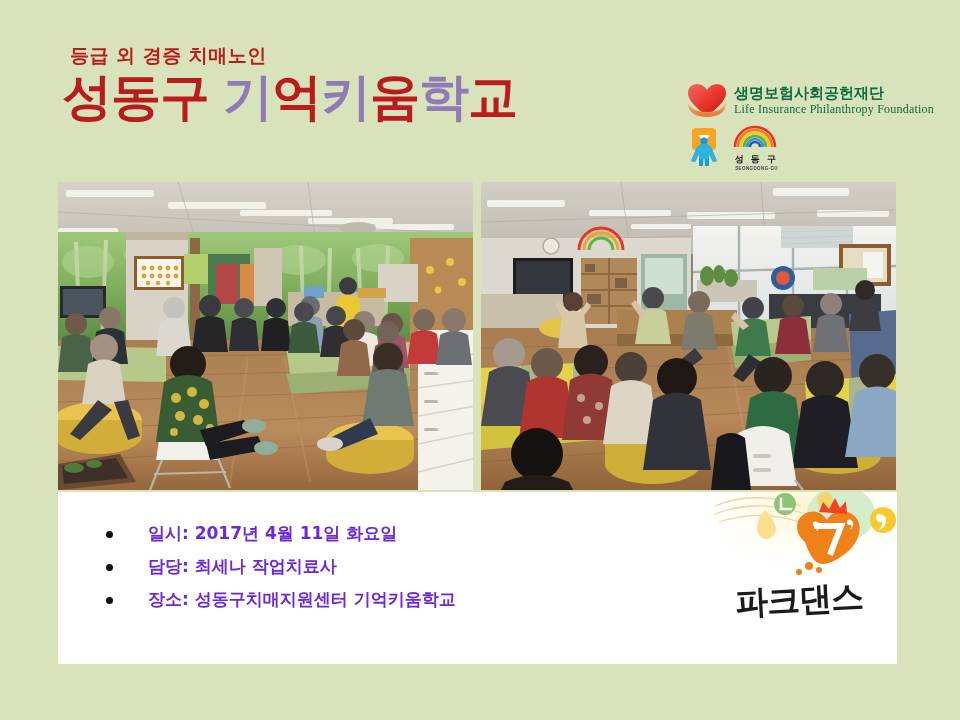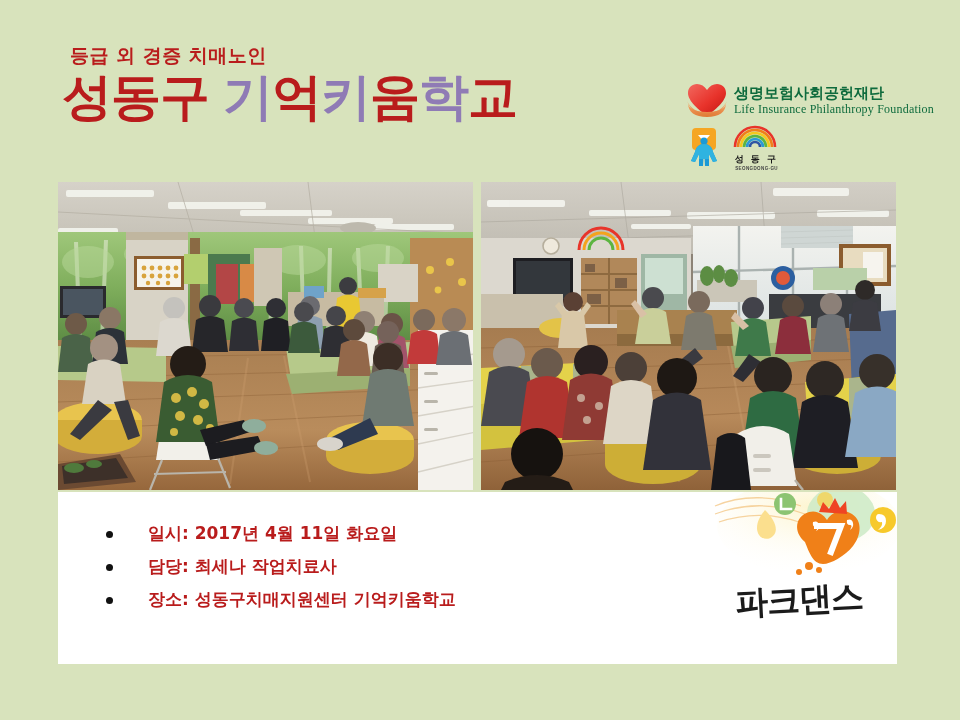--- a/index.html
+++ b/index.html
@@ -178,21 +178,21 @@
     padding: 0;
     list-style: none;
   }
   #bullets li {
     position: relative;
     padding-left: 50px;
     margin-bottom: 16px;
     font-family: "DejaVu Sans", sans-serif;
     font-size: 17px;
     font-weight: bold;
-    color: #b91c1c;
+    color: #6d28d9;
     line-height: 1;
     white-space: nowrap;
   }
   #bullets li:last-child { margin-bottom: 0; }
   #bullets li::before {
     content: "";
     position: absolute;
     left: 8px;
     top: 6px;
     width: 7px;

